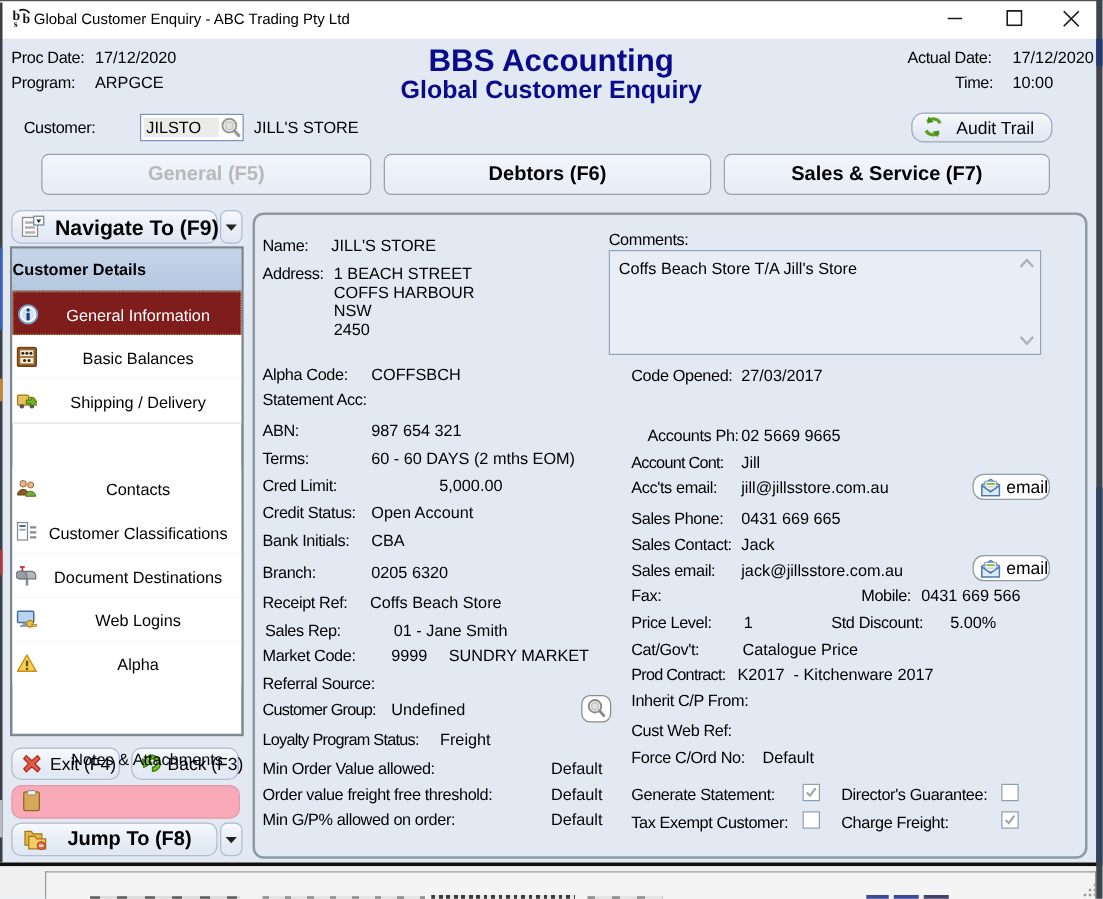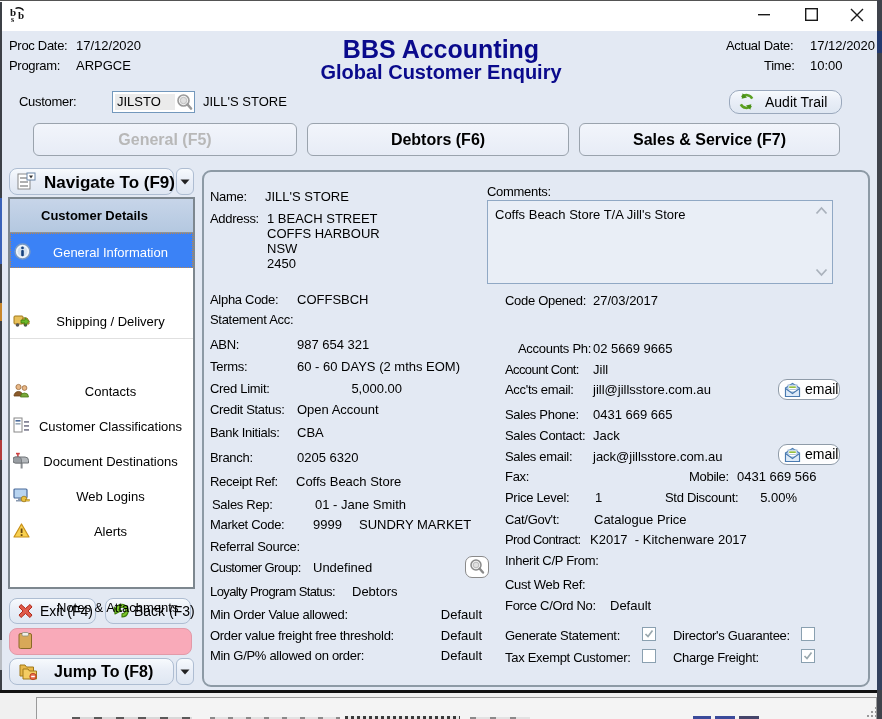--- a/index.html
+++ b/index.html
@@ -13,20 +13,21 @@
 .cb{position:absolute;width:14px;height:14px;box-sizing:border-box;border:1px solid #8aa0b0;background:#fff}
 .navitem{position:absolute;left:10px;width:183px;height:35px;background:#fff;border-bottom:1px solid #e0e0e0}
 .navtext{position:absolute;left:18px;right:0;top:11px;text-align:center;font:13px "Liberation Sans",sans-serif;color:#000;white-space:nowrap}
 .navicon{position:absolute;left:3px;top:9px;width:17px;height:17px}
 </style>
 </head>
 <body>
 <div id="win">
 
 <div style="position:absolute;left:0;top:0;width:882px;height:31px;background:#fff;border-top:1px solid #535353;box-sizing:border-box"></div>
+<div class="t" style="left:27px;top:8px;font-size:12px">Global Customer Enquiry - ABC Trading Pty Ltd</div>
 <svg style="position:absolute;left:10px;top:5px" width="18" height="18" viewBox="0 0 18 18">
 <text x="0" y="11" font-family="Liberation Serif" font-size="11" font-weight="bold" fill="#111">b</text>
 <text x="1" y="16.5" font-family="Liberation Serif" font-size="8" font-weight="bold" fill="#111">s</text>
 <text x="8" y="13.5" font-family="Liberation Serif" font-size="11" font-weight="bold" fill="#111">b</text>
 <path d="M5.5 3.5 A 5.5 4.5 0 0 1 13.5 5.5" stroke="#111" stroke-width="1.4" fill="none"></path>
 </svg>
 <svg style="position:absolute;left:758px;top:14px" width="12" height="2" viewBox="0 0 12 2">
       <rect width="12" height="1.4" fill="#1a1a1a"></rect>
     </svg>
 <svg style="position:absolute;left:805px;top:8px" width="13" height="13" viewBox="0 0 13 13">
@@ -86,29 +87,42 @@
 <path d="M12 3.5 L16 3.5 L14 6.5 Z" fill="#333"></path>
 </svg>
 <div class="t" style="left:44px;top:173px;font:bold 17px 'Liberation Sans',sans-serif">Navigate To (F9)</div>
 <div class="btn" style="left:176px;top:168px;width:18px;height:27px;border-radius:6px"></div>
 <svg style="position:absolute;left:180px;top:179px" width="10" height="6" viewBox="0 0 10 6">
       <path d="M0.5 0.5 L9.5 0.5 L5 5.5 Z" fill="#222"></path>
     </svg>
 
 <div style="position:absolute;left:8px;top:197px;width:187px;height:392px;box-sizing:border-box;background:#fff;border:2px solid #7d878f"></div>
 <div style="position:absolute;left:10px;top:199px;width:183px;height:33px;background:linear-gradient(#c7d5e9,#b4c8e0);border-bottom:1px solid #8a949c"></div>
-<div style="position:absolute;left:10px;top:208px;width:169px;text-align:center;font:bold 13px 'Liberation Sans',sans-serif">Customer Details</div>
-
-<div class="navitem" style="top:233px;background:#3b82f6;border:1px dotted #c08448;height:35px;box-sizing:border-box">
+<div style="position:absolute;left:10px;top:208px;width:169px;text-align:left;font:bold 13px 'Liberation Sans',sans-serif">Customer Details</div>
+
+<div class="navitem" style="top:233px;background:#7f1d1d;border:1px dotted #c08448;height:35px;box-sizing:border-box">
 <div class="navtext" style="color:#fff">General Information</div>
 <svg class="navicon" viewBox="0 0 17 17">
         <circle cx="8.5" cy="8.5" r="7.4" fill="#e4edf6" stroke="#7a9ac4" stroke-width="1.5"></circle>
         <circle cx="8.5" cy="8.5" r="5.6" fill="#d4e2f0" stroke="#ffffff" stroke-width="1"></circle>
         <circle cx="8.5" cy="4.9" r="1.4" fill="#16427e"></circle>
         <rect x="7.2" y="7.1" width="2.6" height="6.2" rx="1" fill="#16427e"></rect>
+      </svg>
+</div>
+<div class="navitem" style="top:268px">
+<div class="navtext">Basic Balances</div>
+<svg class="navicon" viewBox="0 0 17 17">
+        <rect x="1" y="1" width="15" height="15" rx="1.5" fill="#9a6228" stroke="#6e4216" stroke-width="1.2"></rect>
+        <rect x="3.2" y="3.2" width="10.6" height="10.6" fill="#f2ead6"></rect>
+        <rect x="3.2" y="8" width="10.6" height="1.2" fill="#8a5a24"></rect>
+        <circle cx="5.3" cy="5.5" r="1.2" fill="#3a2808"></circle>
+        <circle cx="8.5" cy="5.5" r="1.2" fill="#3a2808"></circle>
+        <circle cx="11.7" cy="5.5" r="1.2" fill="#3a2808"></circle>
+        <circle cx="6.6" cy="11.4" r="1.2" fill="#3a2808"></circle>
+        <circle cx="10.2" cy="11.4" r="1.2" fill="#3a2808"></circle>
       </svg>
 </div>
 <div class="navitem" style="top:303px">
 <div class="navtext">Shipping / Delivery</div>
 <svg class="navicon" viewBox="0 0 17 17">
         <rect x="1" y="4" width="9" height="8" rx="1" fill="#e8c05a" stroke="#a07818" stroke-width="1"></rect>
         <path d="M10 6 L14 6 L16 9 L16 12 L10 12 Z" fill="#f0d070" stroke="#a07818" stroke-width="1"></path>
         <circle cx="4.5" cy="13" r="1.8" fill="#555"></circle>
         <circle cx="12.5" cy="13" r="1.8" fill="#555"></circle>
         <path d="M8 8 L12 8 L12 5.5 L16 9.5 L12 13.5 L12 11 L8 11 Z" fill="#6ab82a" stroke="#3a7a08" stroke-width="0.8"></path>
@@ -148,21 +162,21 @@
 <div class="navtext">Web Logins</div>
 <svg class="navicon" viewBox="0 0 17 17">
         <rect x="1" y="2" width="13" height="9" rx="1" fill="#b8d4f0" stroke="#4a6a9a" stroke-width="1.2"></rect>
         <rect x="5" y="11" width="5" height="2" fill="#8a9ab0"></rect>
         <rect x="3" y="13" width="9" height="1.5" fill="#8a9ab0"></rect>
         <circle cx="11" cy="12" r="2.8" fill="#e8c040" stroke="#a07818" stroke-width="0.8"></circle>
         <rect x="12.5" y="12.5" width="4" height="1.6" fill="#e8c040" stroke="#a07818" stroke-width="0.5"></rect>
       </svg>
 </div>
 <div class="navitem" style="top:513px;border-bottom:none">
-<div class="navtext">Alerts</div>
+<div class="navtext">Alpha</div>
 <svg class="navicon" viewBox="0 0 17 17">
         <path d="M8.5 2 L16 15 L1 15 Z" fill="#f8d050" stroke="#c89018" stroke-width="1.2" stroke-linejoin="round"></path>
         <rect x="7.7" y="6.5" width="1.8" height="4.5" fill="#6a4a10"></rect>
         <rect x="7.7" y="12.2" width="1.8" height="1.8" fill="#6a4a10"></rect>
       </svg>
 </div>
 
 <div class="btn" style="left:9px;top:598px;width:87px;height:26px"></div>
 <svg style="position:absolute;left:17px;top:603px" width="17" height="16" viewBox="0 0 17 16">
 <path d="M2 4 L4 1.5 L8.5 5.5 L13 1.5 L15 4 L11 8 L15 12 L13 14.5 L8.5 10.5 L4 14.5 L2 12 L6 8 Z" fill="#e05a4a" stroke="#b02a1a" stroke-width="1"></path>
@@ -223,21 +237,21 @@
 <div class="t" style="left:296px;top:474px">Coffs Beach Store</div>
 <div class="t b" style="left:212px;top:497px">Sales Rep:</div>
 <div class="t" style="left:315px;top:497px">01 - Jane Smith</div>
 <div class="t b" style="left:210px;top:517px">Market Code:</div>
 <div class="t" style="left:313px;top:517px">9999</div>
 <div class="t" style="left:359px;top:517px">SUNDRY MARKET</div>
 <div class="t b" style="left:210px;top:539px">Referral Source:</div>
 <div class="t b tight" style="left:210px;top:560px">Customer Group:</div>
 <div class="t" style="left:313px;top:560px">Undefined</div>
 <div class="t b tight" style="left:210px;top:584px">Loyalty Program Status:</div>
-<div class="t" style="left:352px;top:584px">Debtors</div>
+<div class="t" style="left:352px;top:584px">Freight</div>
 <div class="t b" style="left:210px;top:607px">Min Order Value allowed:</div>
 <div class="t" style="left:400px;top:607px;width:82px;text-align:right">Default</div>
 <div class="t b" style="left:210px;top:628px">Order value freight free threshold:</div>
 <div class="t" style="left:400px;top:628px;width:82px;text-align:right">Default</div>
 <div class="t b" style="left:210px;top:648px">Min G/P% allowed on order:</div>
 <div class="t" style="left:400px;top:648px;width:82px;text-align:right">Default</div>
 
 <div style="position:absolute;left:465px;top:556px;width:24px;height:22px;box-sizing:border-box;border:1px solid #8a8a8a;border-radius:7px;background:#fff"></div>
 <svg style="position:absolute;left:469px;top:558px" width="16" height="17" viewBox="0 0 16 17">
 <circle cx="7" cy="7" r="5" fill="#f0f0f0" stroke="#8a8a8a" stroke-width="1.5"></circle>

